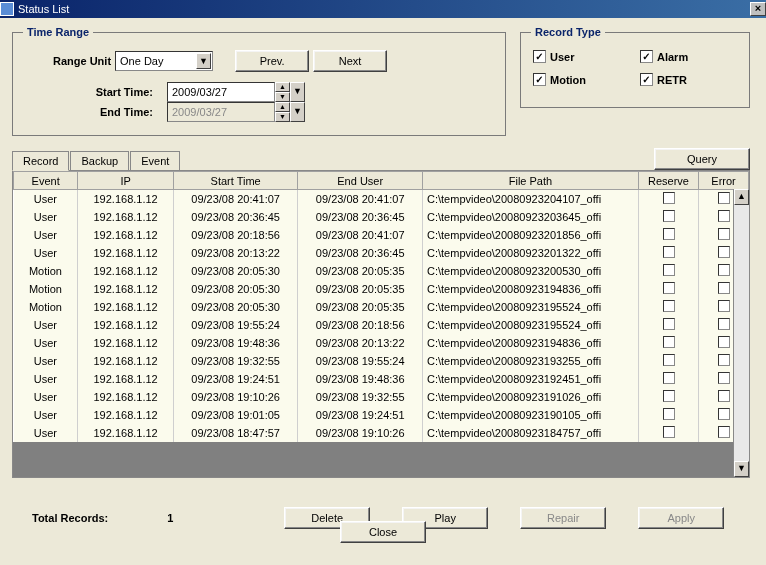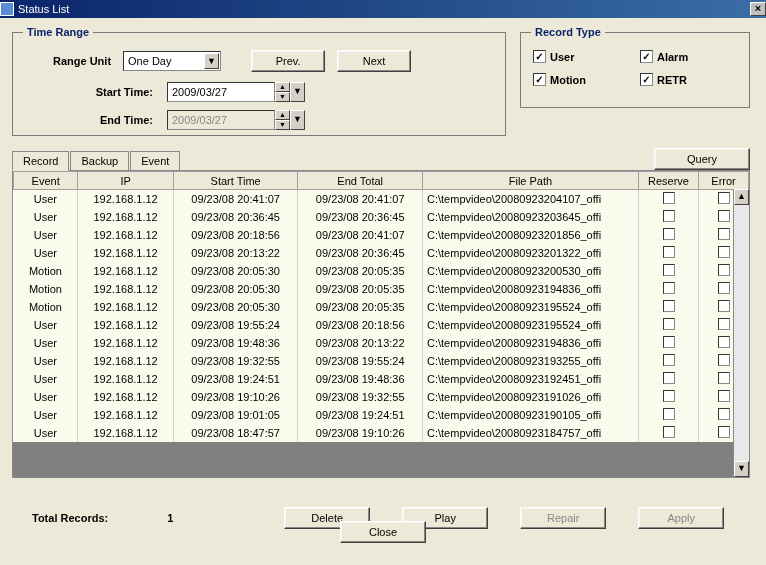--- a/index.html
+++ b/index.html
@@ -57,21 +57,21 @@
     background: #ece9d8;
   }
   .time-range {
     left: 12px; top: 8px;
     width: 494px; height: 110px;
   }
   .record-type {
     left: 520px; top: 8px;
     width: 230px; height: 82px;
   }
-  .row1 { display:flex; align-items:center; gap:12px; margin-top:4px; }
+  .row1 { display:flex; align-items:center; gap:4px; margin-top:4px; }
   .label-bold { font-weight:bold; }
   .combo {
     background:#fff; border:1px inset #888; height:20px;
     display:flex; align-items:center; padding:0 18px 0 4px;
     position:relative; min-width:98px;
   }
   .combo .cbtn {
     position:absolute; right:1px; top:1px; width:15px; height:16px;
     background:#d4d0c8; border:1px solid #fff;
     border-right-color:#404040; border-bottom-color:#404040;
@@ -93,21 +93,21 @@
     padding:0 4px; display:flex; align-items:center;
   }
   .date-input.disabled { background:#ece9d8; color:#888; }
   .spin { width:15px; height:20px; display:flex; flex-direction:column; }
   .spin div { flex:1; background:#d4d0c8; border:1px solid #fff;
     border-right-color:#404040; border-bottom-color:#404040;
     text-align:center; font-size:7px; line-height:8px; }
   .ddbtn { width:15px; height:20px; background:#d4d0c8; border:1px solid #fff;
     border-right-color:#404040; border-bottom-color:#404040;
     text-align:center; font-size:9px; line-height:16px; }
-  .time-rows { margin-top:10px; display:flex; flex-direction:column; gap:8px; }
+  .time-rows { margin-top:10px; display:flex; flex-direction:column; }
   .time-row { display:flex; align-items:center; gap:14px; }
   .time-row .lbl { width:130px; text-align:right; font-weight:bold; }
   .rt-grid {
     display:grid; grid-template-columns:1fr 1fr; gap:10px 10px;
     padding:4px 2px;
   }
   .chk { display:flex; align-items:center; gap:4px; font-weight:bold; }
   .chkbox {
     width:13px; height:13px; background:#fff; border:1px inset #888;
     display:flex; align-items:center; justify-content:center;
@@ -256,21 +256,21 @@
           <col style="width:120px">
             <col style="width:208px">
             <col style="width:58px">
             <col style="width:48px">
         </colgroup>
         <thead>
           <tr>
             <th>Event</th>
             <th>IP</th>
             <th>Start Time</th>
-            <th>End Total</th>
+            <th>End User</th>
             <th>File Path</th>
             <th>Reserve</th>
             <th>Error</th>
           </tr>
         </thead>
         <tbody id="tbody">
             <tr>
               <td>User</td>
               <td>192.168.1.12</td>
               <td>09/23/08 20:41:07</td>

